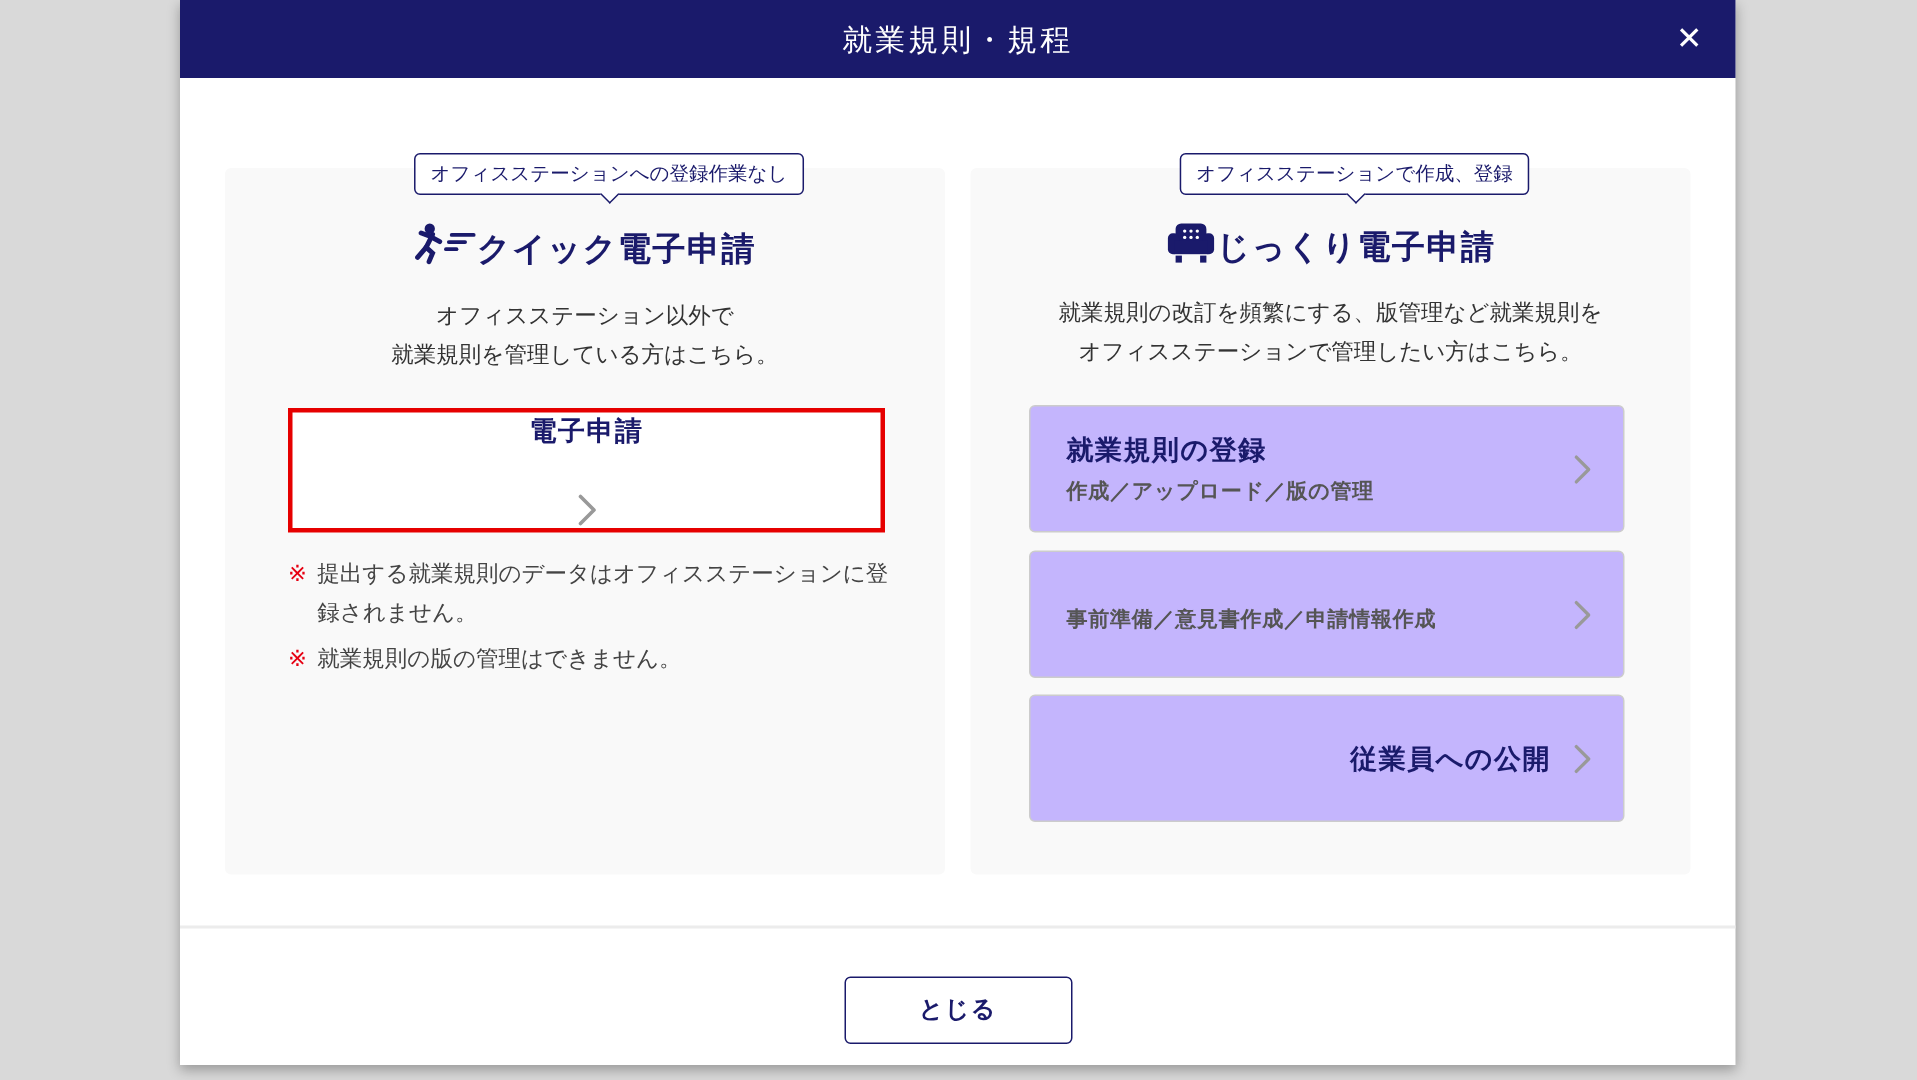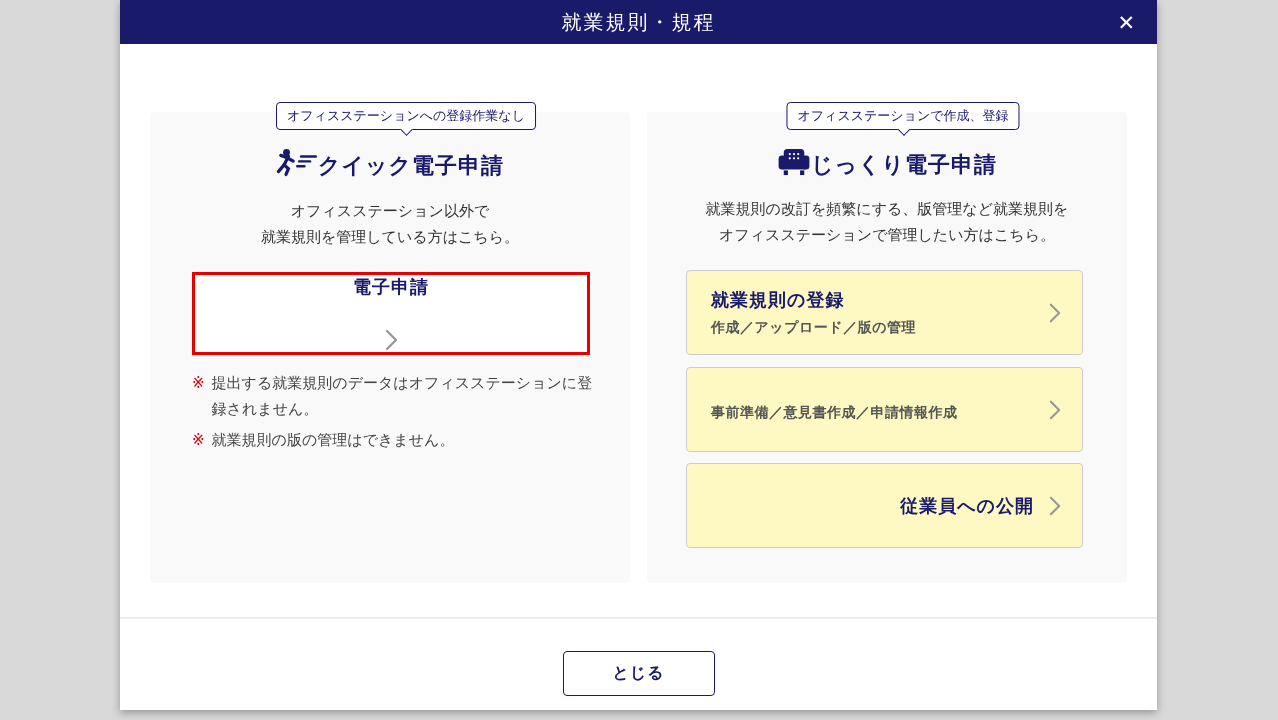--- a/index.html
+++ b/index.html
@@ -8,21 +8,21 @@
     background:#d9d9d9;
     font-family:"Liberation Sans","DejaVu Sans",sans-serif;
     position:relative; overflow:hidden;
   }
   .modal {
     position:absolute; left:120px; top:0; width:1037px; height:710px;
     background:#ffffff; box-shadow:0 3px 8px rgba(0,0,0,.3);
   }
   
   .header {
-    position:absolute; left:0; top:0; width:100%; height:44px;
+    position:absolute; left:0; top:0; width:100%; height:52px;
     background:#1a1a6b; display:flex; align-items:center; justify-content:center;
   }
   .header-title { color:#fff; font-size:20px; letter-spacing:2px; font-weight:500; }
   .close-btn {
     position:absolute; right:18px; top:50%; transform:translateY(-50%);
     color:#fff; font-size:21px; line-height:1; cursor:pointer; padding:4px;
   }
   
   .panel {
     position:absolute; top:112px; width:480px; height:471px;
@@ -55,21 +55,21 @@
     padding:0 22px; cursor:pointer;flex-direction:column;
   }
   .action-red .action-title { color:#1a1a6b; font-size:18px; font-weight:bold; letter-spacing:1px; }
   
   .notes { position:absolute; left:42px; top:258px; width:402px; font-size:15px; color:#444; line-height:1.75; }
   .note { display:flex; margin-bottom:4px; }
   .note .marker { color:#e60012; margin-right:7px; flex:0 0 auto; }
   
   .list-btn {
     position:absolute; left:39px; width:397px; height:85px;
-    background:#fef9c3; border:1px solid #ccc; border-radius:4px;
+    background:#c4b5fd; border:1px solid #ccc; border-radius:4px;
     display:flex; flex-direction:column; justify-content:center;
     padding:0 48px 0 24px; cursor:pointer;
   }
   .list-btn .btn-title { color:#1a1a6b; font-size:18px; font-weight:bold; letter-spacing:1px; }
   .list-btn .btn-sub { color:#555; font-size:14px; font-weight:bold; margin-top:7px; letter-spacing:.5px; }
   .list-btn .btn-sub:empty { display:none; }
   .btn1 { top:158px; } .btn2 { top:255px; } .btn3 { top:351px;text-align:right; }
   .chev { position:absolute; right:20px; top:50%; transform:translateY(-50%); display:flex; }
   
   .divider { position:absolute; left:0; top:617px; width:100%; height:2px; background:#ececec; }

